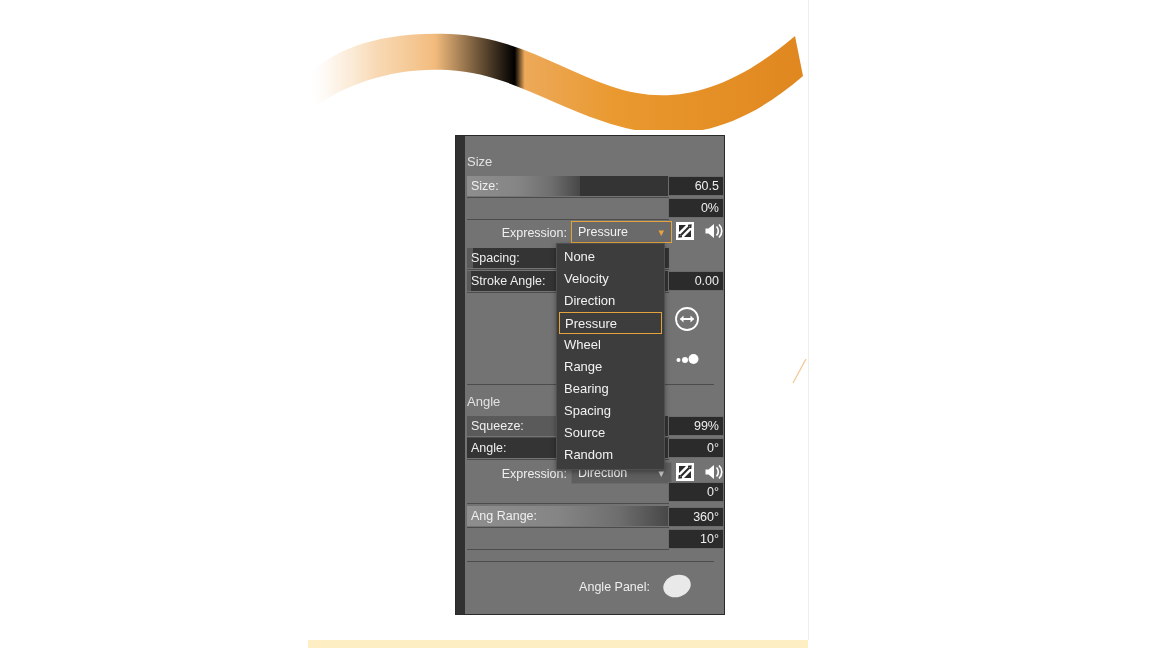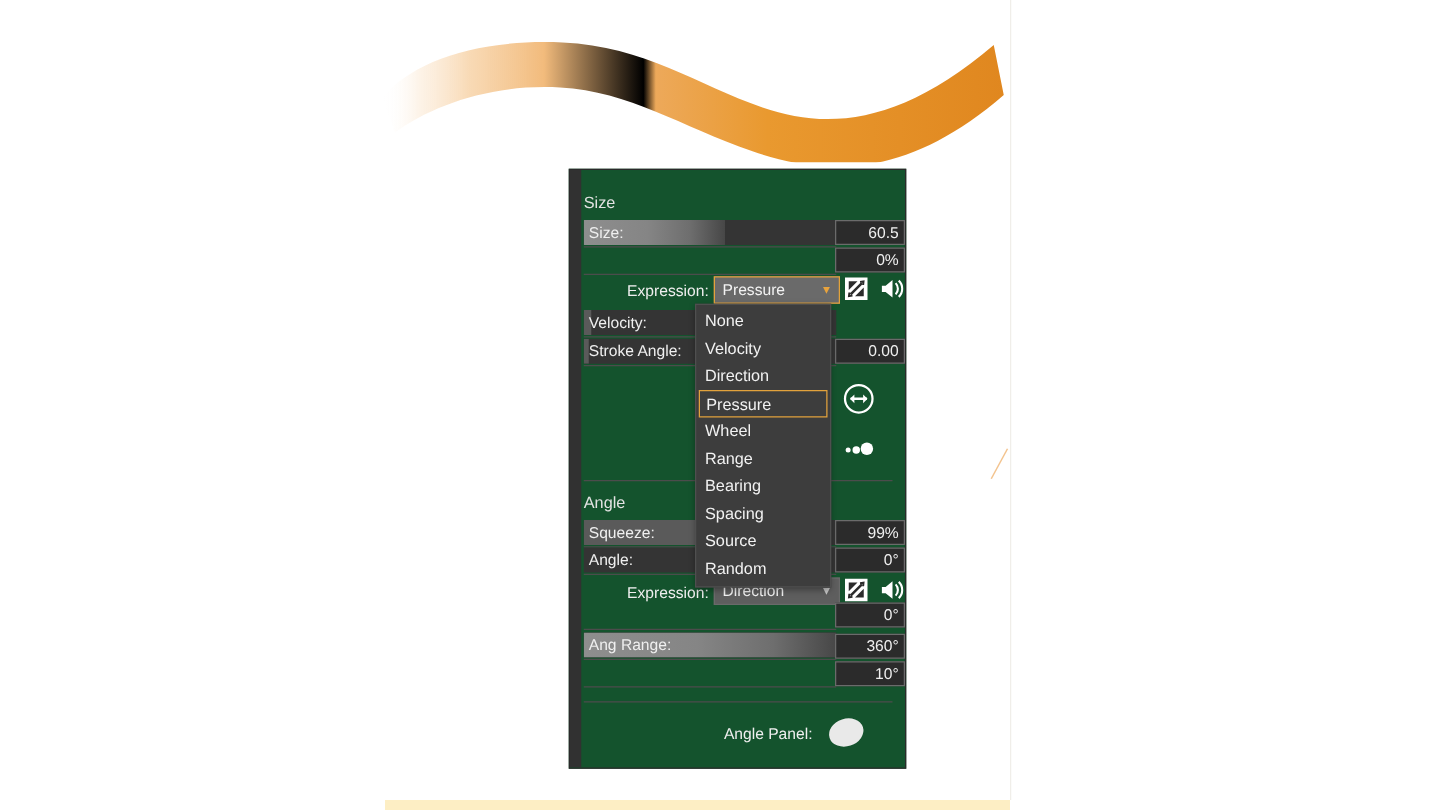--- a/index.html
+++ b/index.html
@@ -44,21 +44,21 @@
     position: absolute;
     left: 790px; top: 357px;
     width: 18px; height: 28px;
   }
 
   
   #brush-panel {
     position: absolute;
     left: 455px; top: 135px;
     width: 270px; height: 480px;
-    background: #14532d;
+    background: #737373;
     border: 1px solid #2a2a2a;
     box-sizing: border-box;
     color: #e8e8e8;
     font-size: 12.5px;
     overflow: hidden;
   }
   #panel-left-rail {
     position: absolute;
     left: 0; top: 0;
     width: 9px; height: 100%;
@@ -284,21 +284,21 @@
       <svg width="22" height="22" viewBox="0 0 22 22">
         <path d="M13 4 L7.5 8.5 L4.5 8.5 L4.5 13.5 L7.5 13.5 L13 18 Z" fill="#ffffff"></path>
         <path d="M15.5 6.5 A6.5 6.5 0 0 1 15.5 15.5" fill="none" stroke="#ffffff" stroke-width="1.7"></path>
         <path d="M18 4.5 A9 9 0 0 1 18 17.5" fill="none" stroke="#ffffff" stroke-width="1.7"></path>
       </svg>
     </div>
 
     <div class="row" style="top:112px;">
       <div class="slider">
         <div class="fill flat" style="width:3%;"></div>
-        <div class="label">Velocity:</div>
+        <div class="label">Spacing:</div>
       </div>
     </div>
     <div class="rowline" style="top:133px;"></div>
     <div class="valbox" style="left:215px; top:112px;margin-left:44px;">13%</div>
 
     <div class="row" style="top:135px;">
       <div class="slider">
         <div class="fill flat" style="width:2%;"></div>
         <div class="label">Stroke Angle:</div>
       </div>

